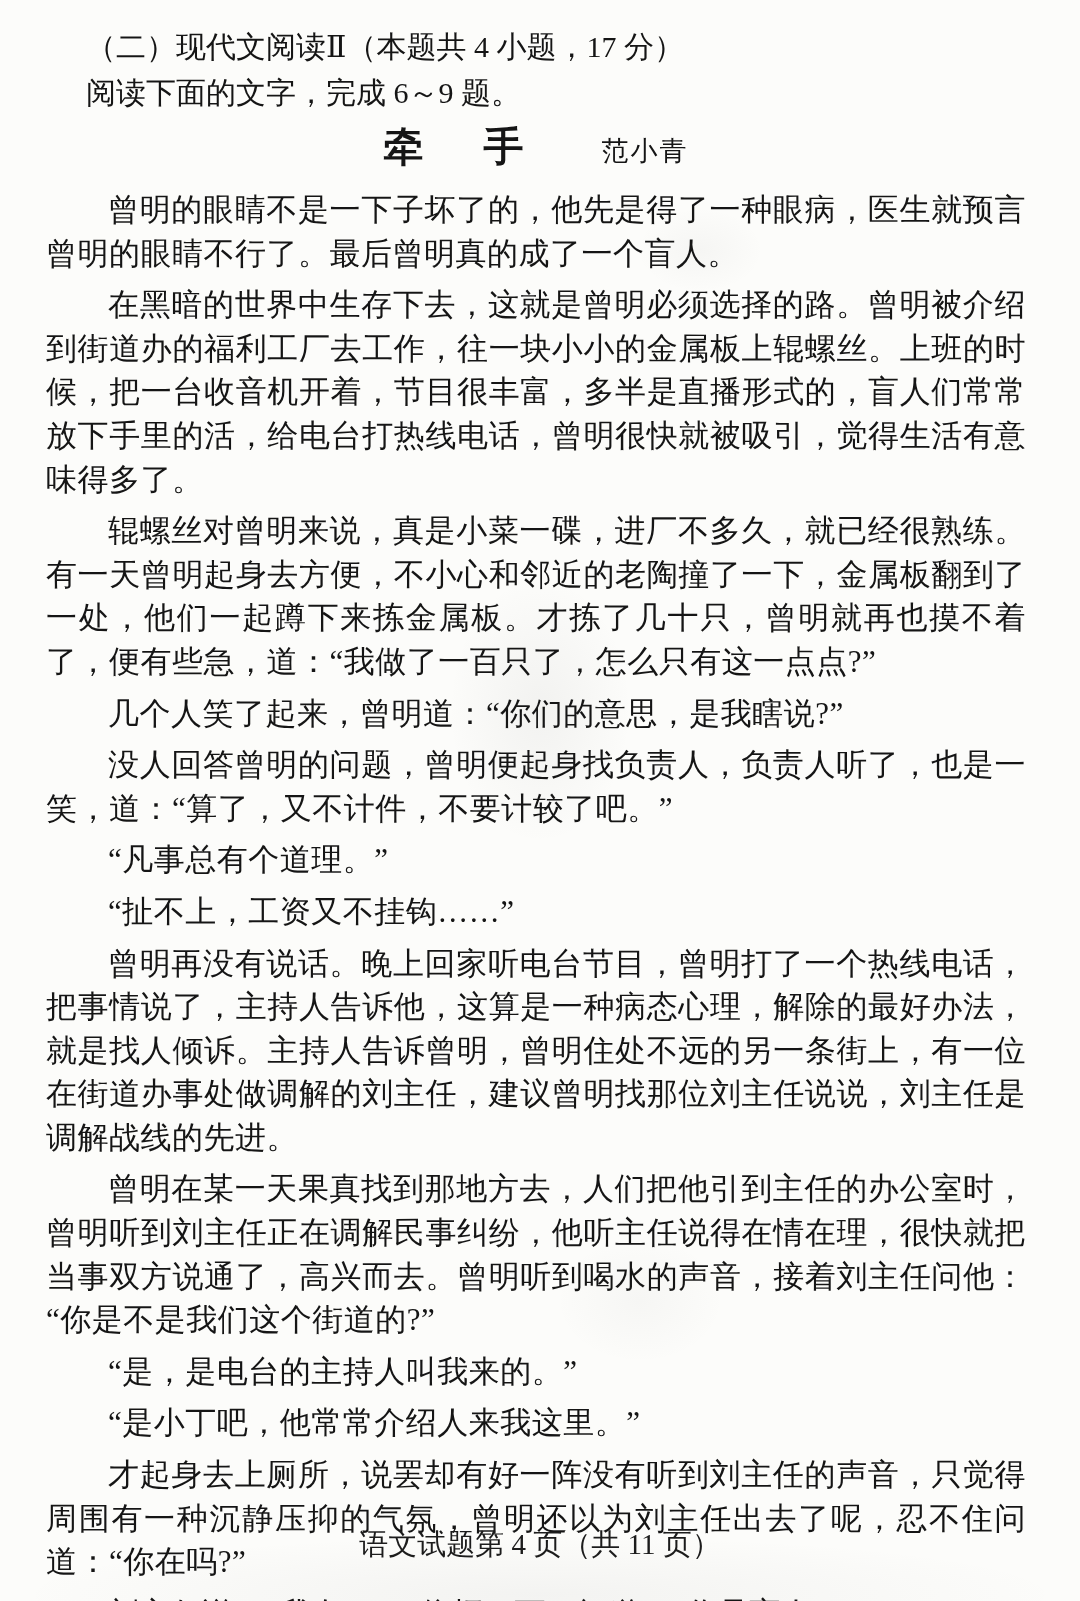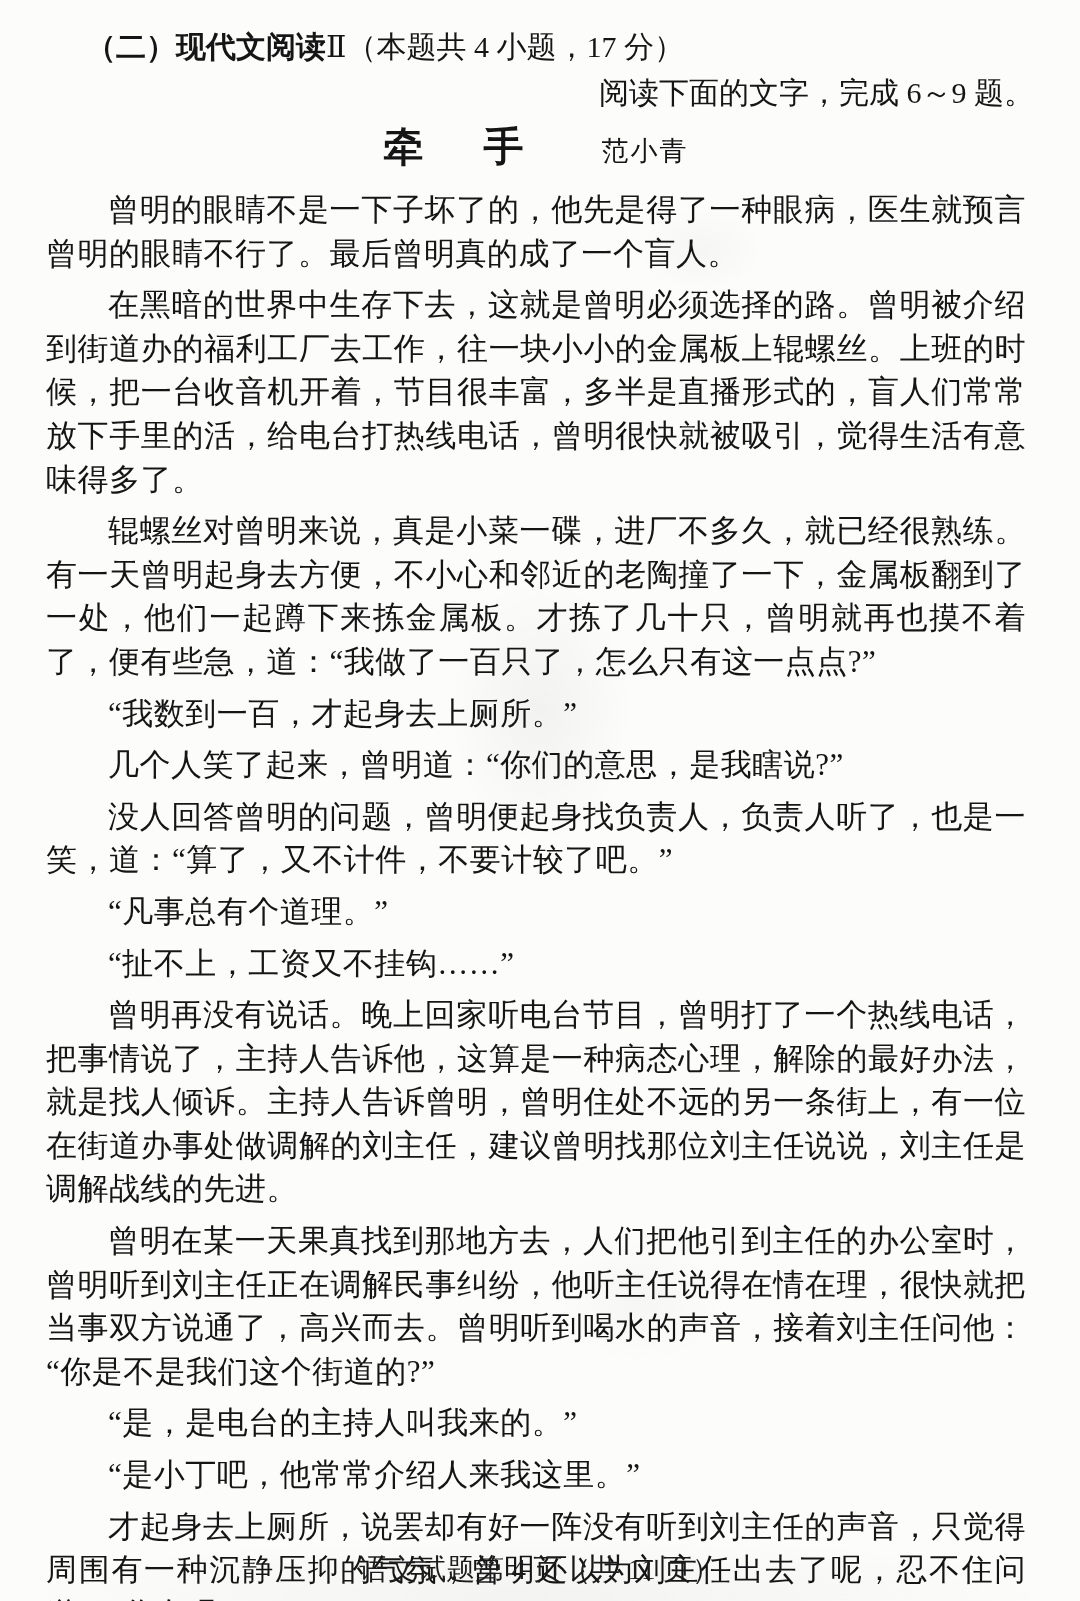--- a/index.html
+++ b/index.html
@@ -30,29 +30,28 @@
     position: relative;
     padding: 26px 46px 0 38px;
   }
   .heading {
     font-size: 30px;
     line-height: 42px;
     text-indent: 1.6em;
     white-space: nowrap;
   }
   .heading .b {
-    font-weight: bold;
+    font-weight: normal;
     margin-top: 41px;
   }
   .instruction {
     font-size: 30px;
     line-height: 42px;
     margin: 4px 0 0 0;
     text-indent: 1.6em;
-    text-align: right;
   }
   .title-row {
     text-align: center;
     margin: 8px 0 8px 0;
     line-height: 50px;
   }
   .story-title {
     font-size: 40px;
     font-weight: bold;
     letter-spacing: 10px;
@@ -68,21 +67,21 @@
     line-height: 43.6px;
     margin: 8px;
     text-indent: 2em;
     text-align: justify;
     letter-spacing: 0.5px;
   }
   .page-footer {
     position: absolute;
     left: 0;
     right: 0;
-    bottom: 11px;
+    bottom: 36px;
     text-align: center;
     font-size: 29px;
     color: #1c1c1c;
   }
 </style>
 </head>
 <body>
 
 <div class="scan-noise"></div>
 
@@ -96,21 +95,20 @@
 
   <div class="title-row">
     <span class="story-title">牵　手</span>
     <span class="story-author">范小青</span>
   </div>
 
   <div class="story">
       <p>曾明的眼睛不是一下子坏了的，他先是得了一种眼病，医生就预言曾明的眼睛不行了。最后曾明真的成了一个盲人。</p>
       <p>在黑暗的世界中生存下去，这就是曾明必须选择的路。曾明被介绍到街道办的福利工厂去工作，往一块小小的金属板上辊螺丝。上班的时候，把一台收音机开着，节目很丰富，多半是直播形式的，盲人们常常放下手里的活，给电台打热线电话，曾明很快就被吸引，觉得生活有意味得多了。</p>
       <p>辊螺丝对曾明来说，真是小菜一碟，进厂不多久，就已经很熟练。有一天曾明起身去方便，不小心和邻近的老陶撞了一下，金属板翻到了一处，他们一起蹲下来拣金属板。才拣了几十只，曾明就再也摸不着了，便有些急，道：“我做了一百只了，怎么只有这一点点?”</p>
-      <p>“我数到一百，才起身去上厕所。”</p>
       <p>几个人笑了起来，曾明道：“你们的意思，是我瞎说?”</p>
       <p>没人回答曾明的问题，曾明便起身找负责人，负责人听了，也是一笑，道：“算了，又不计件，不要计较了吧。”</p>
       <p>“凡事总有个道理。”</p>
       <p>“扯不上，工资又不挂钩……”</p>
       <p>曾明再没有说话。晚上回家听电台节目，曾明打了一个热线电话，把事情说了，主持人告诉他，这算是一种病态心理，解除的最好办法，就是找人倾诉。主持人告诉曾明，曾明住处不远的另一条街上，有一位在街道办事处做调解的刘主任，建议曾明找那位刘主任说说，刘主任是调解战线的先进。</p>
       <p>曾明在某一天果真找到那地方去，人们把他引到主任的办公室时，曾明听到刘主任正在调解民事纠纷，他听主任说得在情在理，很快就把当事双方说通了，高兴而去。曾明听到喝水的声音，接着刘主任问他：“你是不是我们这个街道的?”</p>
       <p>“是，是电台的主持人叫我来的。”</p>
       <p>“是小丁吧，他常常介绍人来我这里。”</p>
       <p>才起身去上厕所，说罢却有好一阵没有听到刘主任的声音，只觉得周围有一种沉静压抑的气氛，曾明还以为刘主任出去了呢，忍不住问道：“你在吗?”</p>
       <p>刘主任说：“我在……”停顿一下，问道：“你是盲人?”</p>

